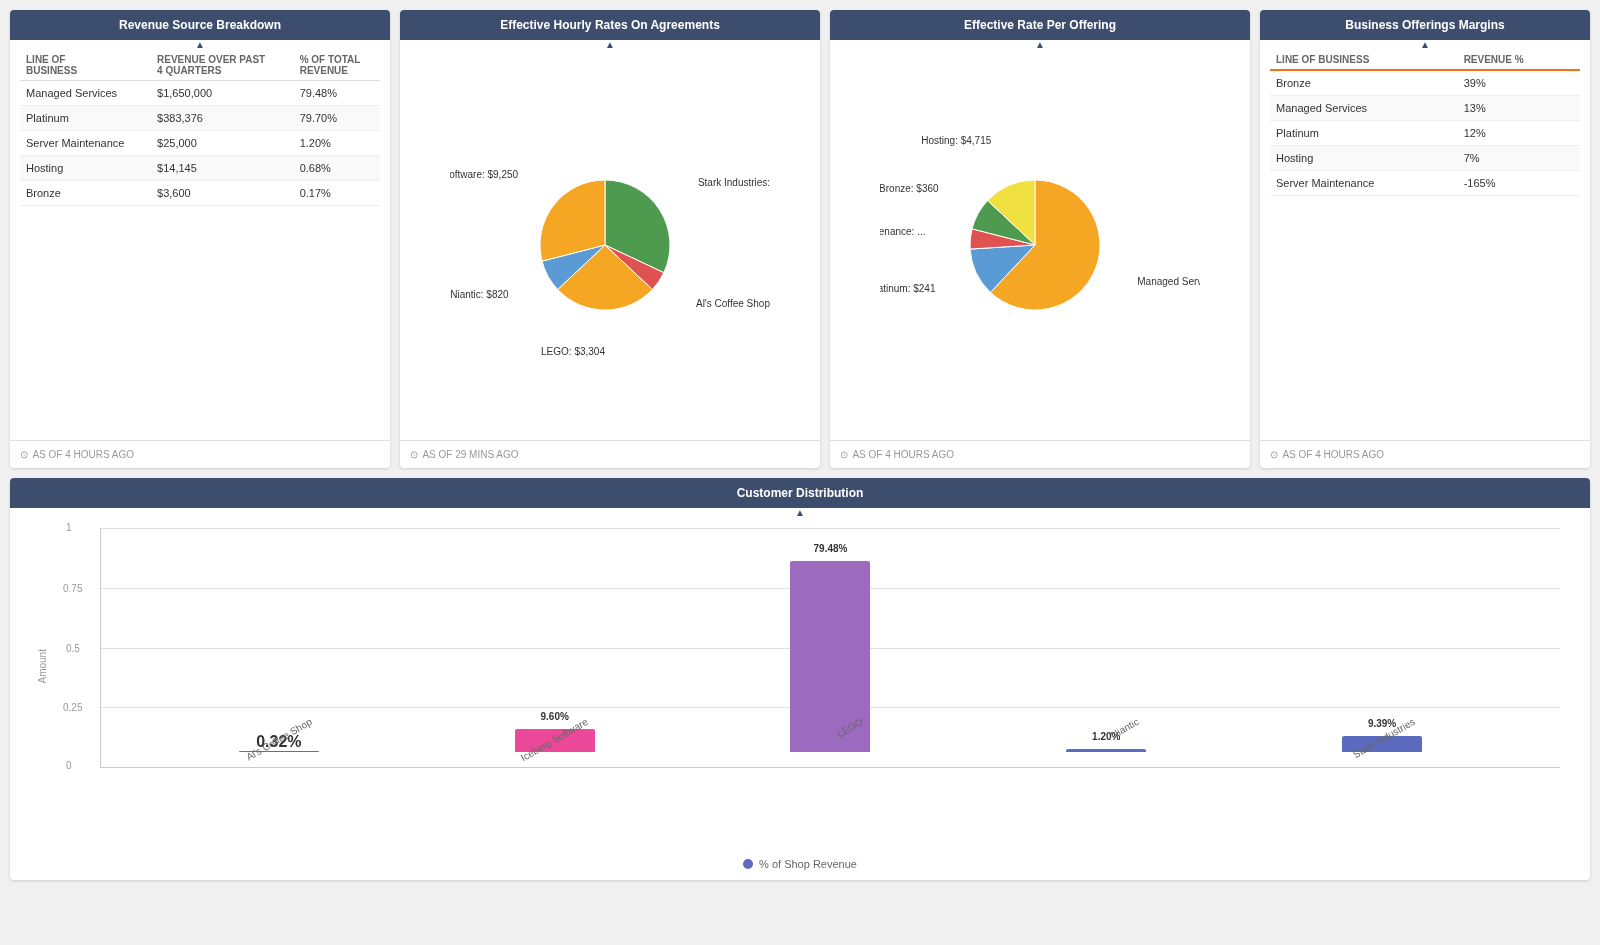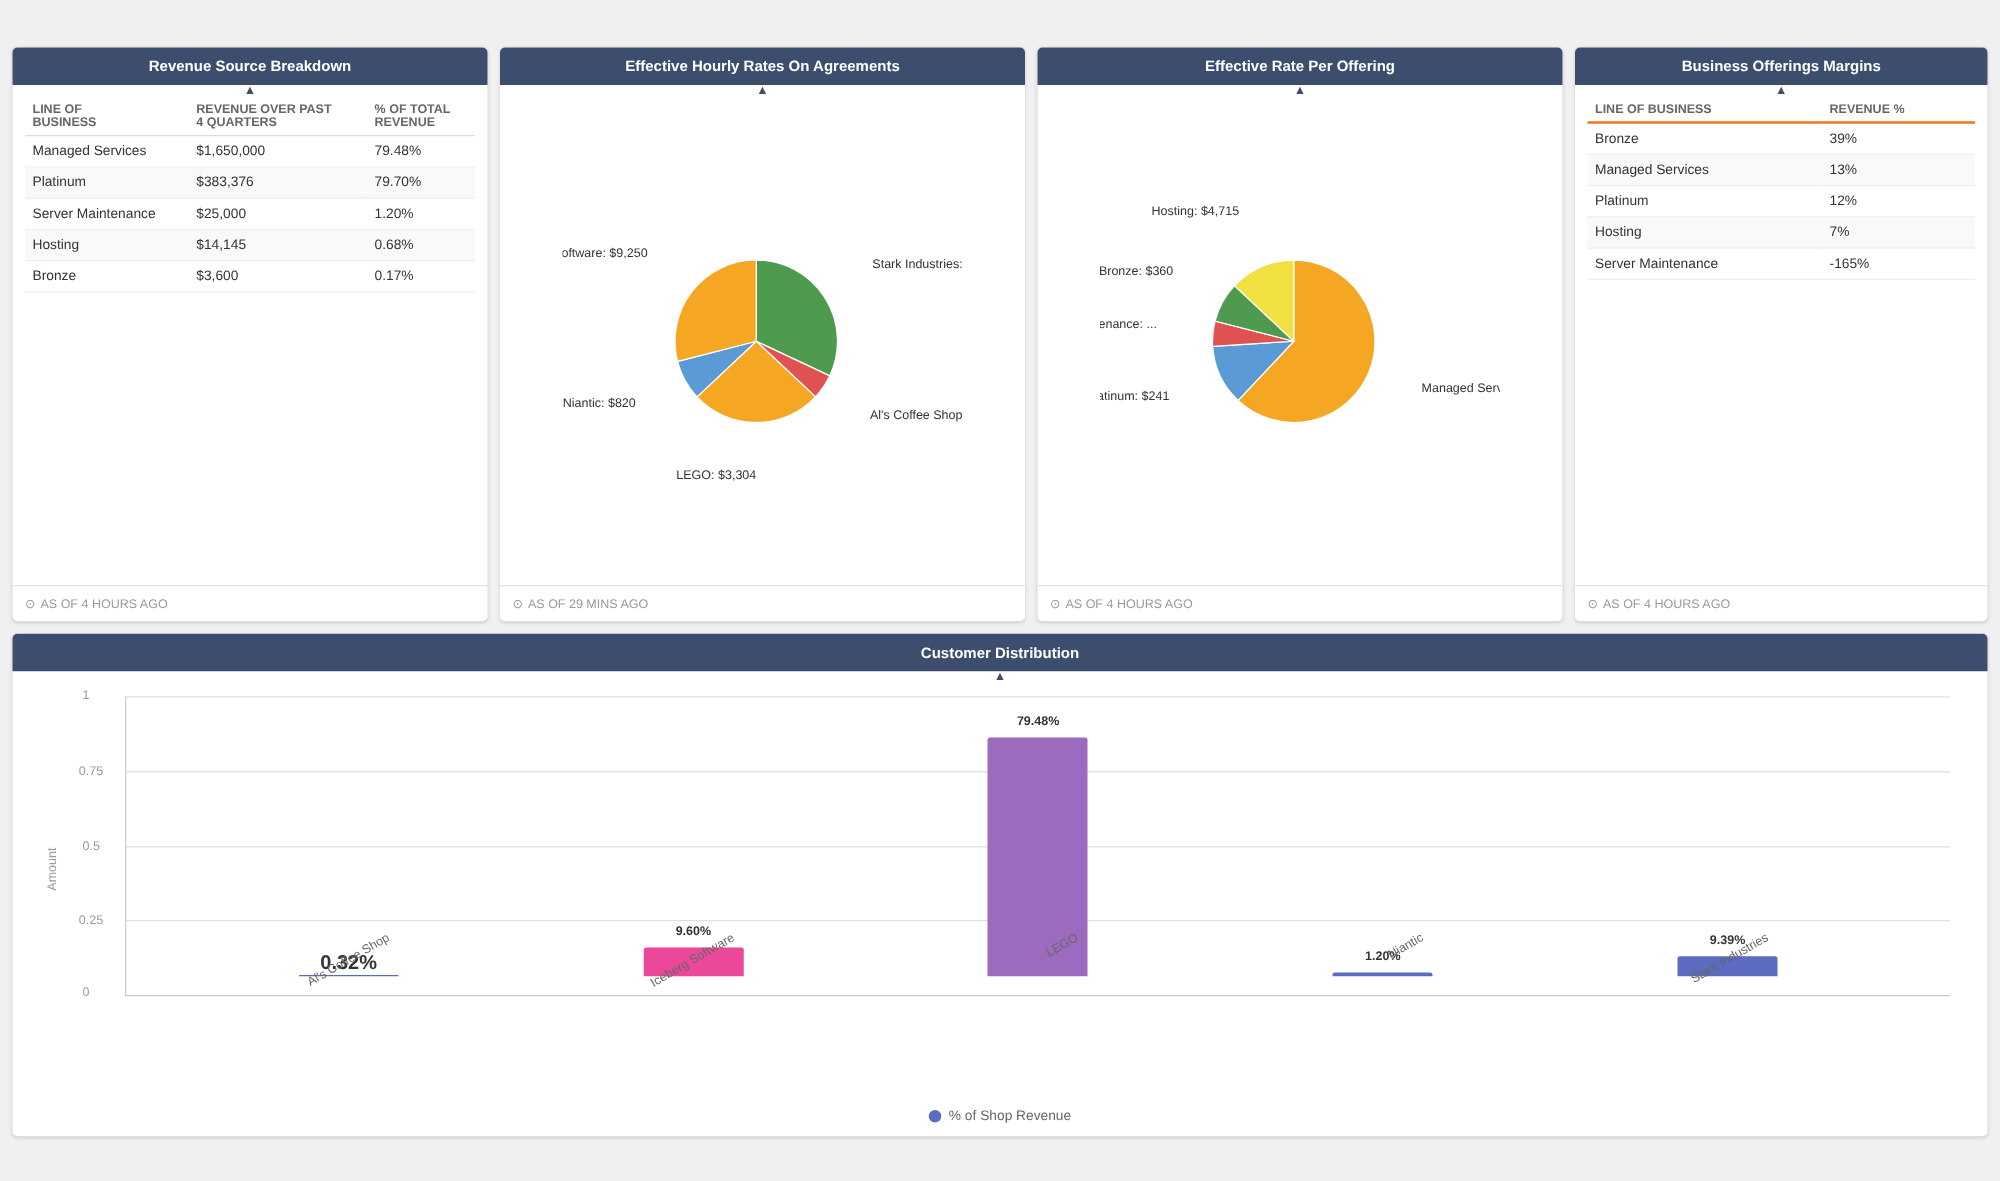--- a/index.html
+++ b/index.html
@@ -1,18 +1,18 @@
 <!DOCTYPE html>
 <html><head>
   <meta charset="utf-8">
   <style>
     * { box-sizing: border-box; margin: 0; padding: 0; }
     body { font-family: Arial, sans-serif; background: #f0f0f0; font-size: 12px; color: #333; }
 
-    .dashboard { padding: 10px; margin-top: 28px; }
+    .dashboard { padding: 10px; }
 
     
     .top-row { display: flex; gap: 10px; margin-bottom: 10px; }
 
     .card {
       background: #fff;
       border-radius: 4px;
       box-shadow: 0 1px 3px rgba(0,0,0,0.15);
       display: flex;
       flex-direction: column;

